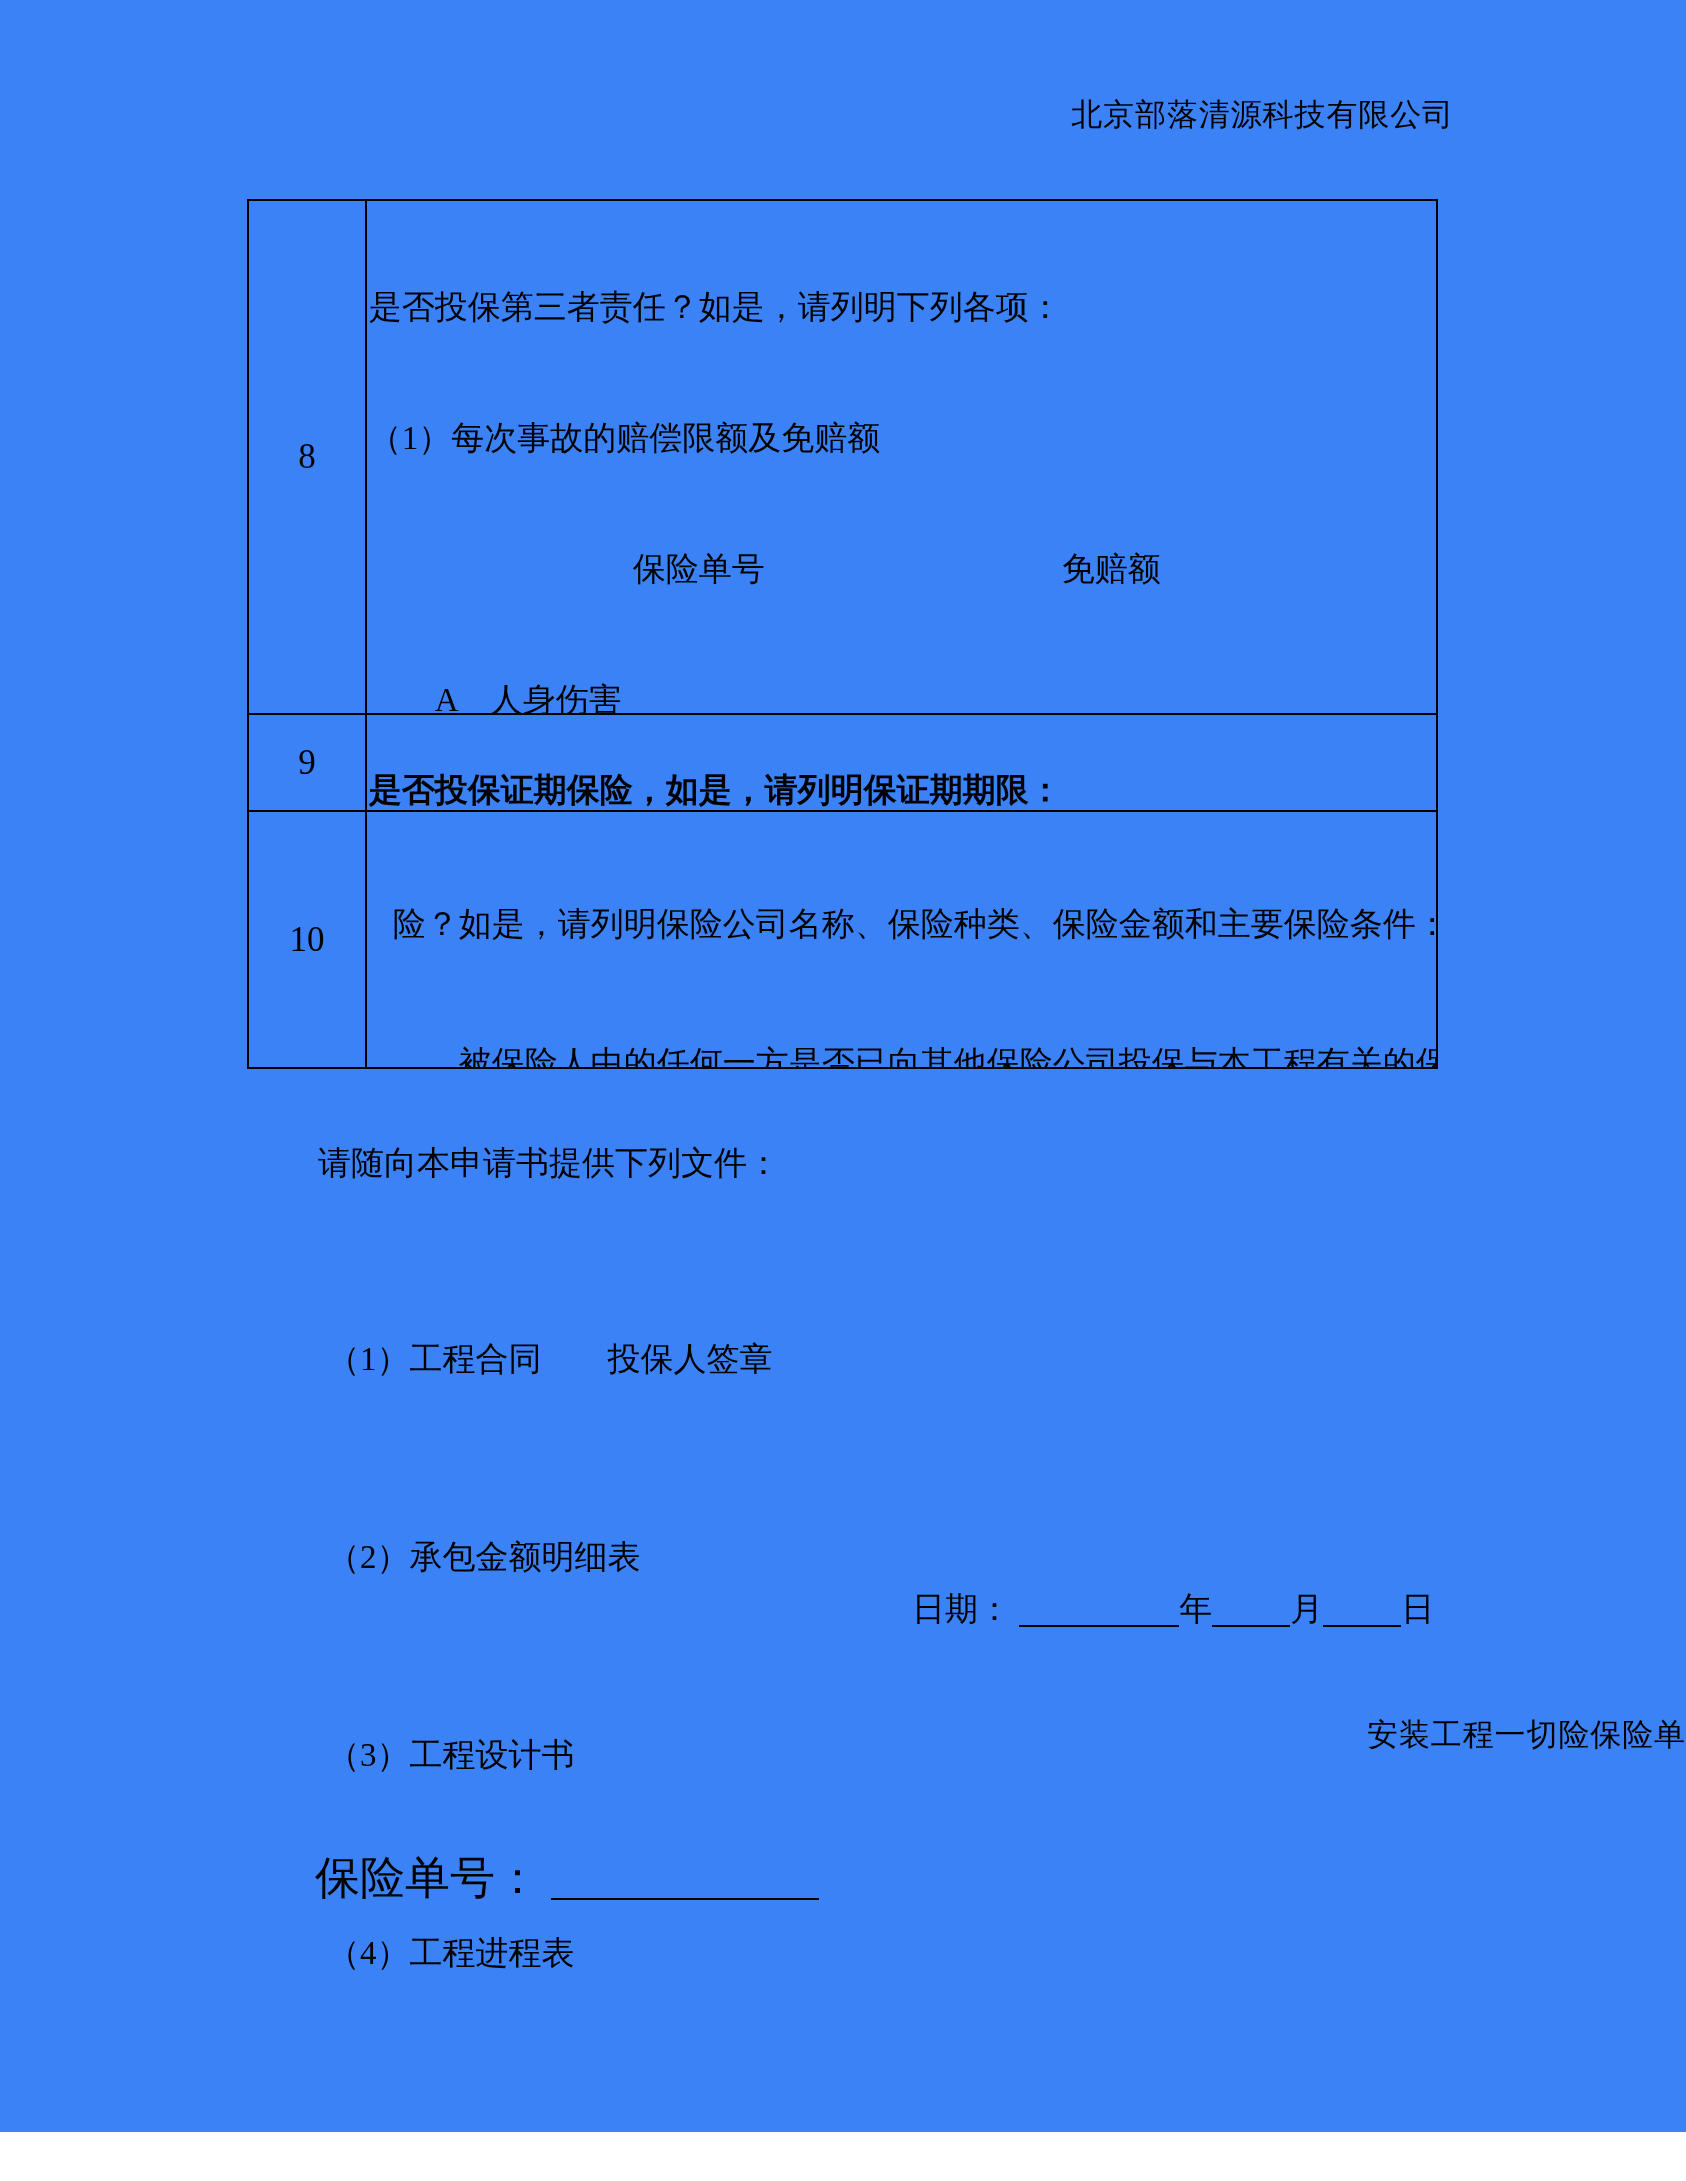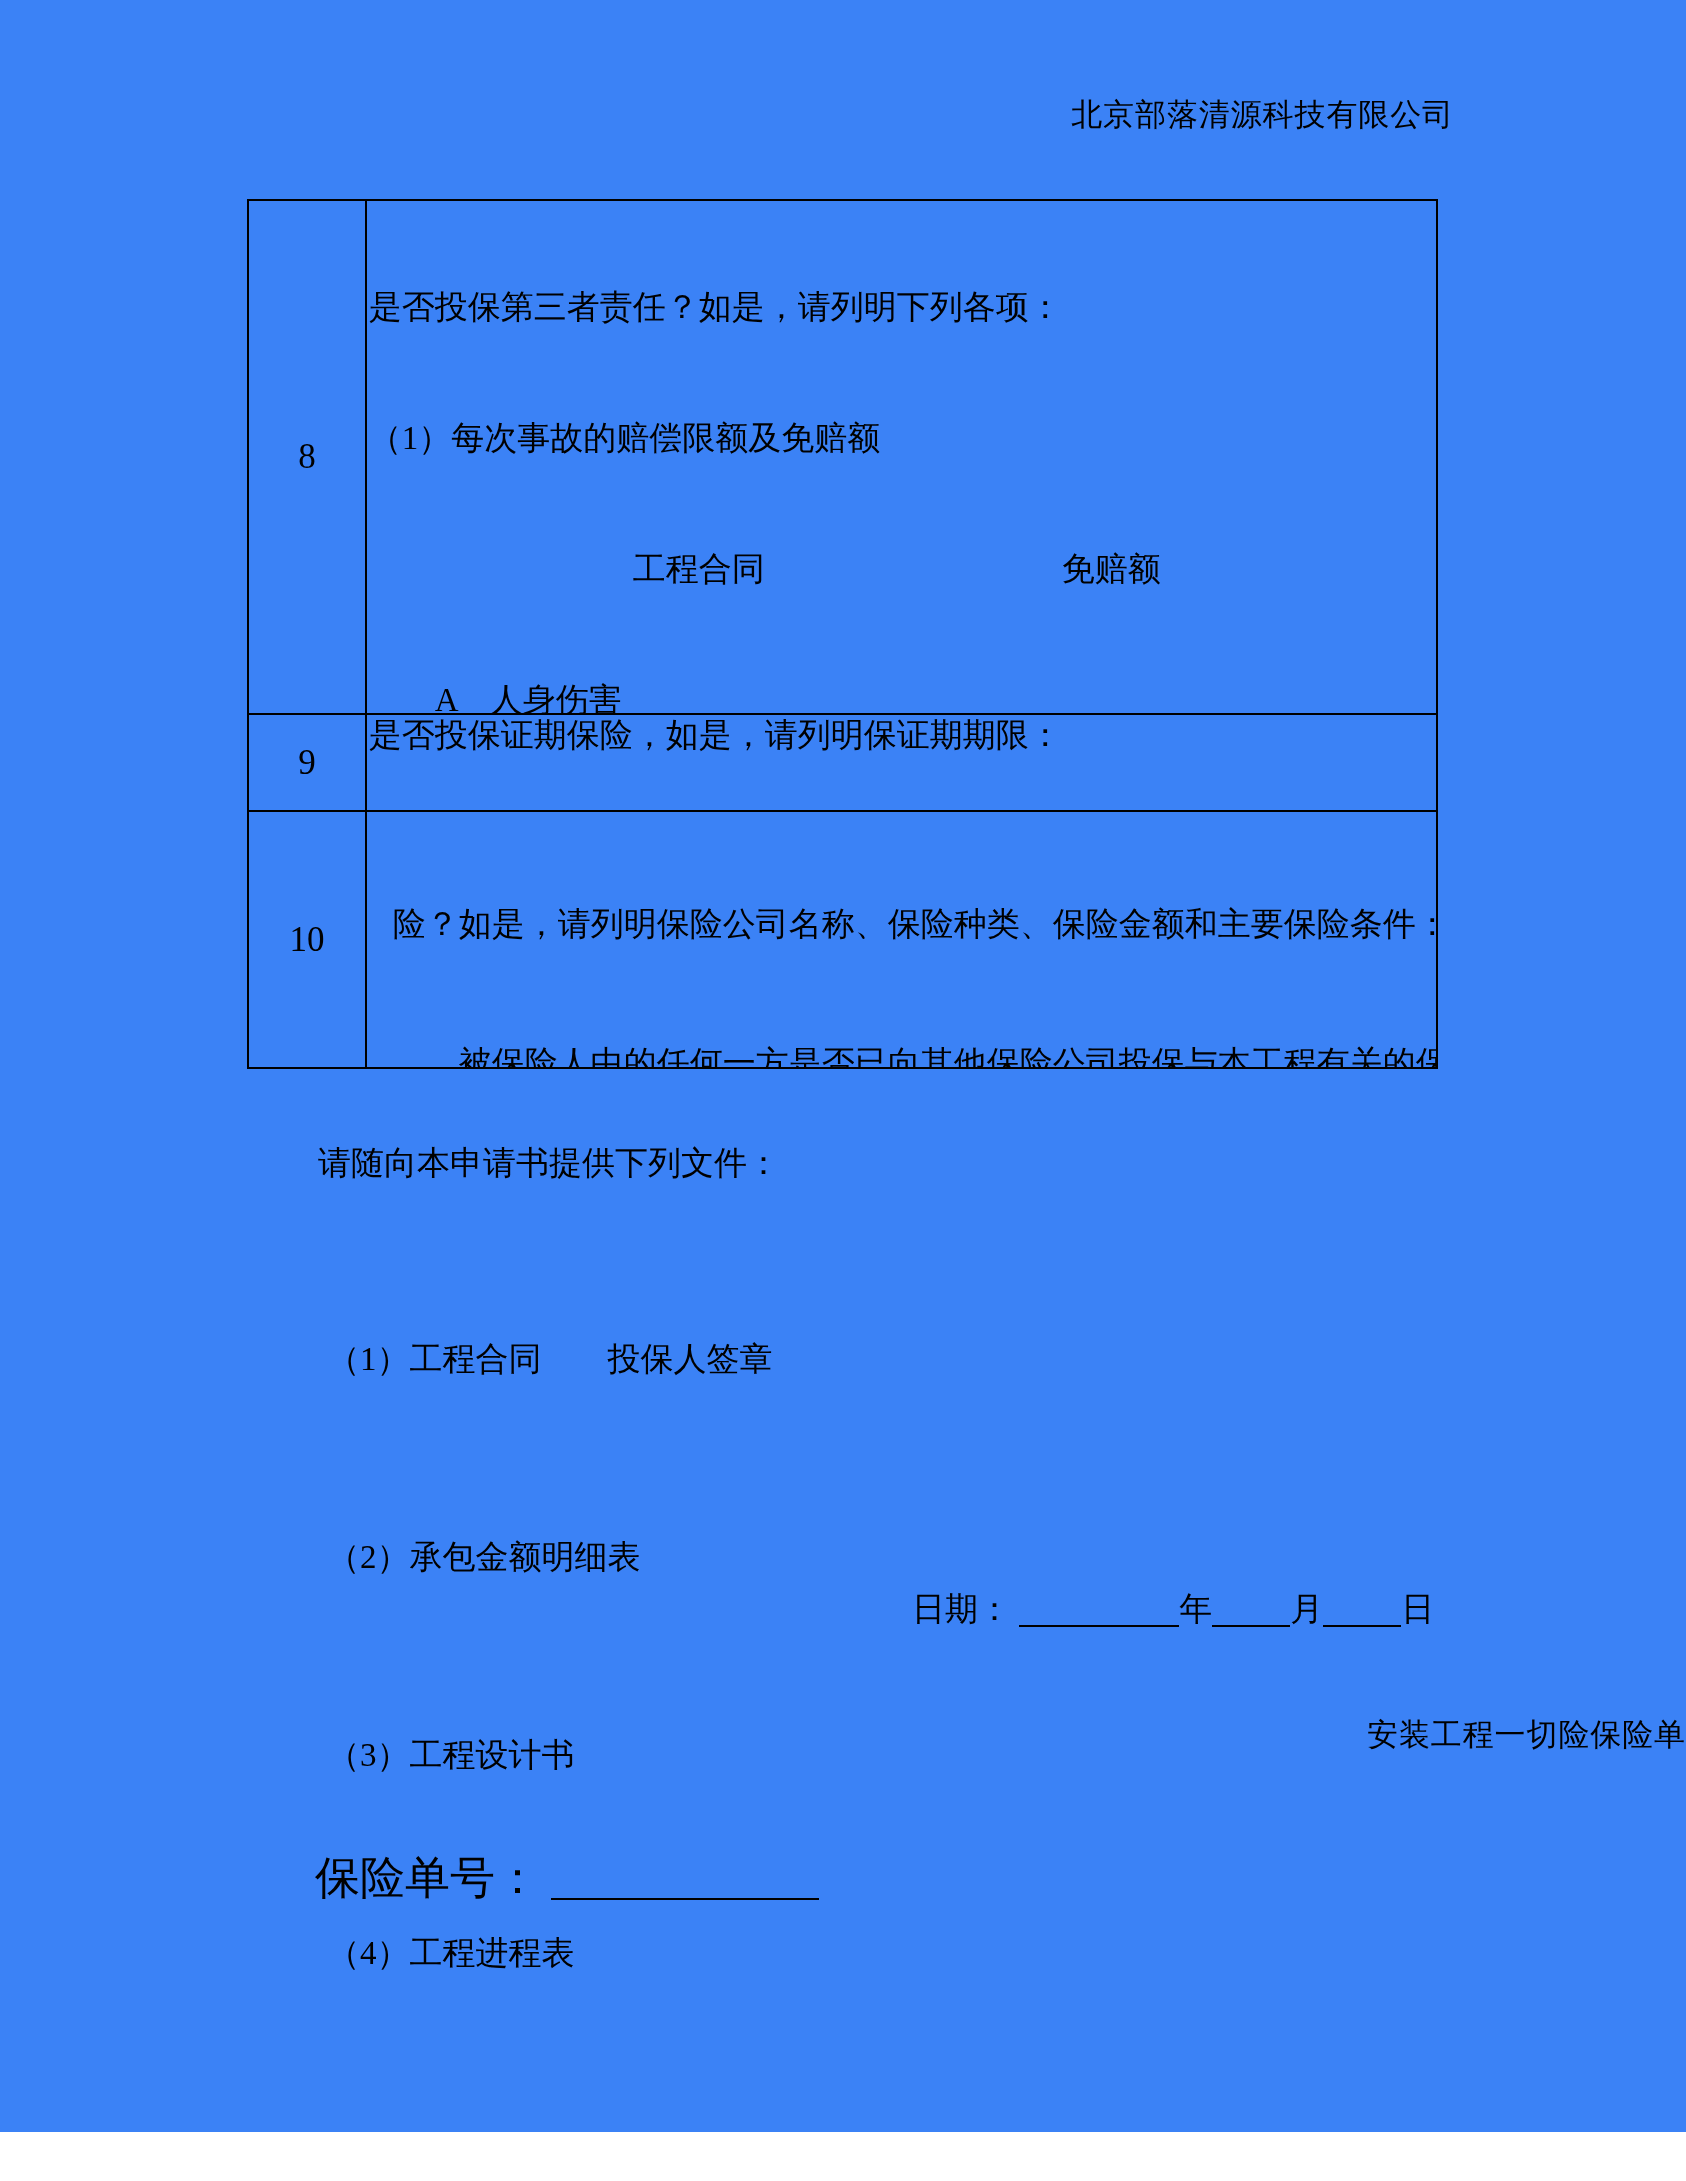--- a/index.html
+++ b/index.html
@@ -28,21 +28,21 @@
     width:116px;flex:0 0 116px;border-right:2.8px solid #000;
     display:flex;align-items:center;justify-content:center;
     font-size:35px;
   }
   .tcell{
     flex:1;font-size:33px;white-space:pre;overflow:hidden;
     padding-left:1.8px;
   }
   .row8 .tcell{padding-top:3.7px;}
   .row8 .tline{line-height:57px;}
-  .row9 .tcell{display:flex;flex-direction:column;justify-content:flex-start;}
+  .row9 .tcell{display:flex;flex-direction:column;justify-content:flex-end;font-weight:bold;}
   .row9 .tline{line-height:40px;}
   .row10 .tcell{padding-top:5.5px;}
   .row10 .tline{line-height:65px;}
   
   .attach-intro{
     position:absolute;left:318px;top:1144px;
     font-size:33px;line-height:39px;white-space:pre;
   }
   .attach-list{
     position:absolute;left:327px;top:1194px;
@@ -79,21 +79,21 @@
 
   <div class="company">北京部落清源科技有限公司</div>
 
   <div class="ins-table">
 
     <div class="trow row8">
       <div class="tnum">8</div>
       <div class="tcell">
         <div class="tline">是否投保第三者责任？如是，请列明下列各项：</div>
         <div class="tline">（1）每次事故的赔偿限额及免赔额</div>
-        <div class="tline">　　　　　　　　工程合同　　　　　　　　　免赔额</div>
+        <div class="tline">　　　　　　　　保险单号　　　　　　　　　免赔额</div>
         <div class="tline">　　A　人身伤害</div>
         
         
         
       </div>
     </div>
 
     <div class="trow row9">
       <div class="tnum">9</div>
       <div class="tcell">

